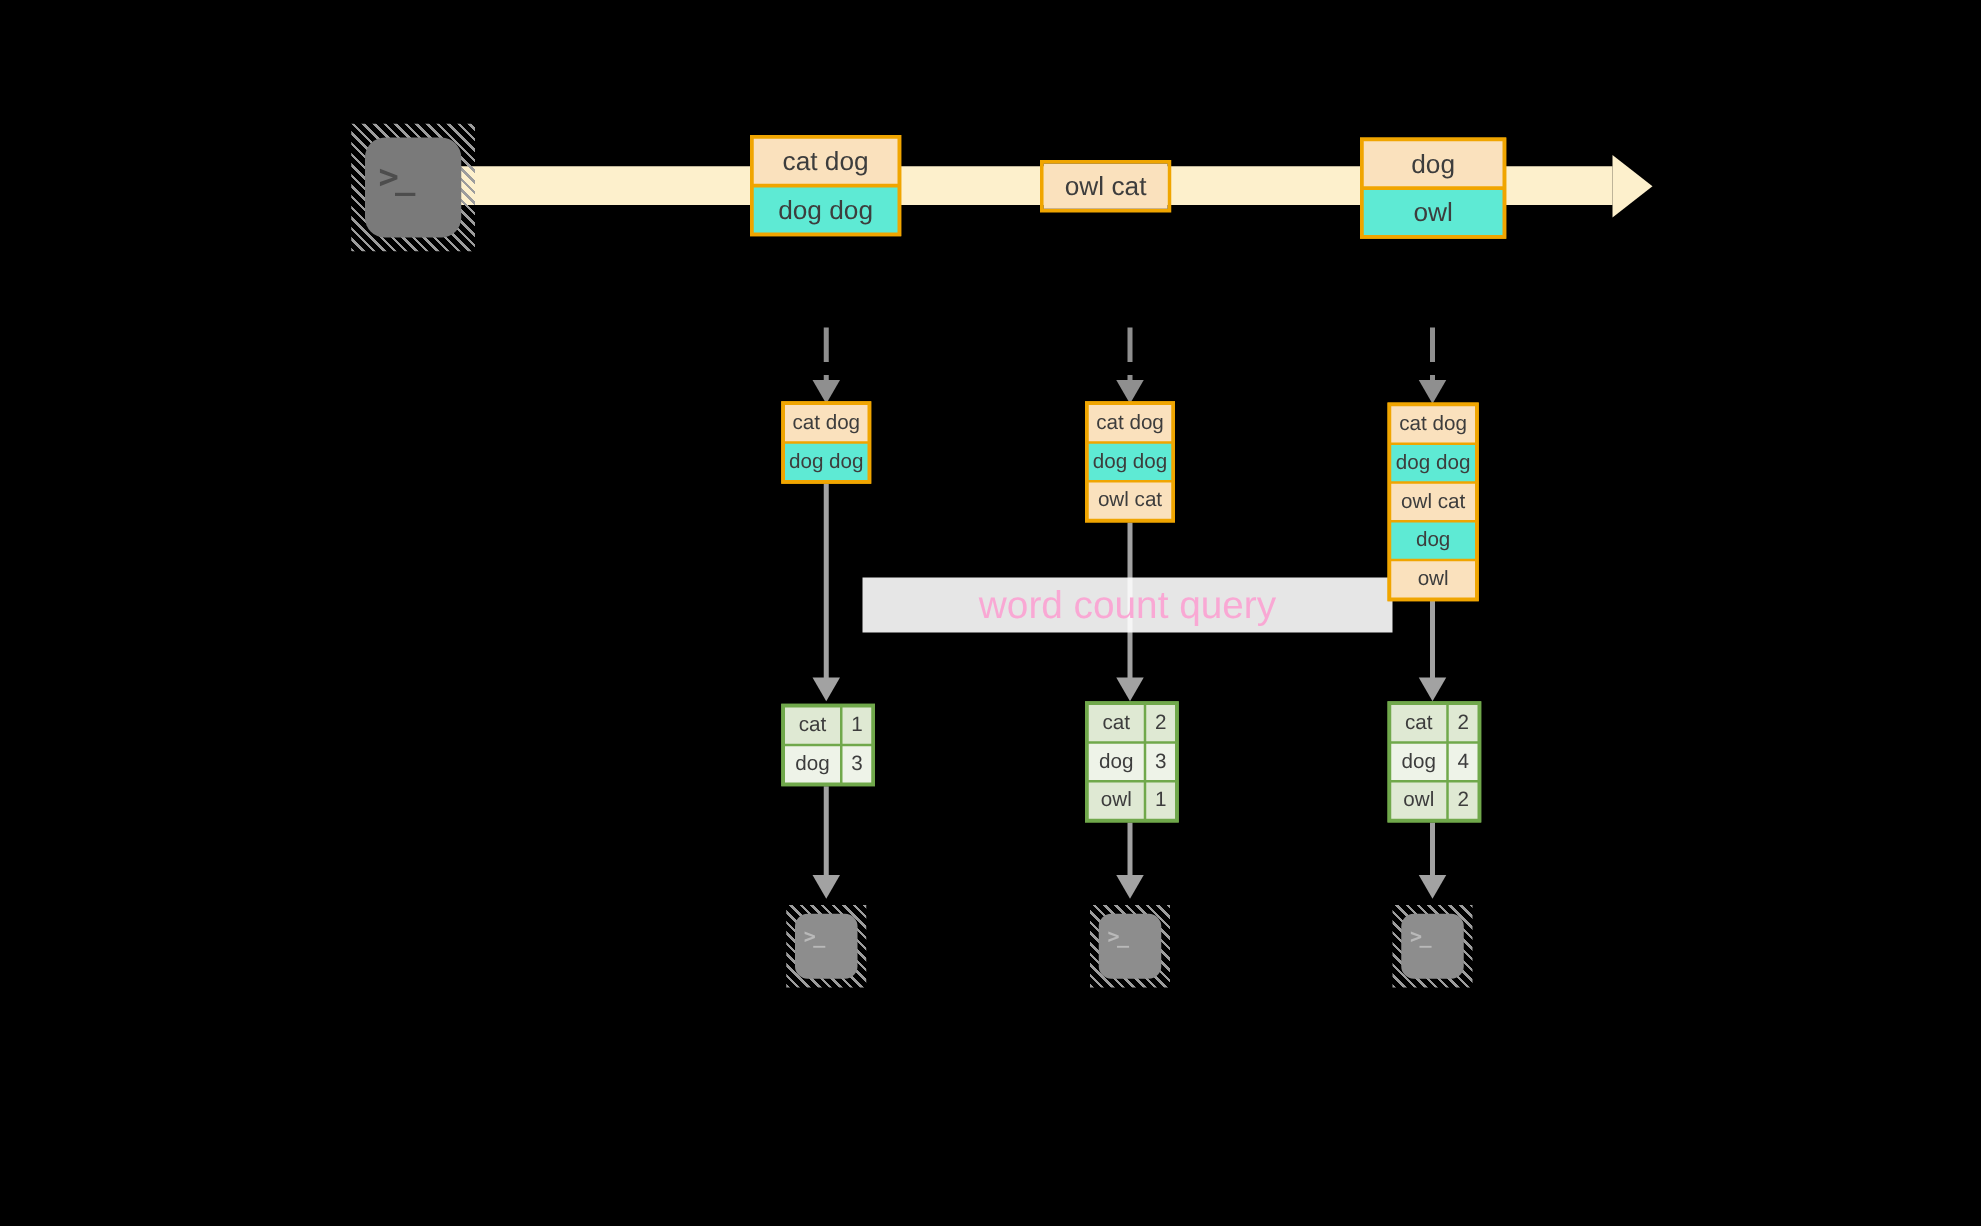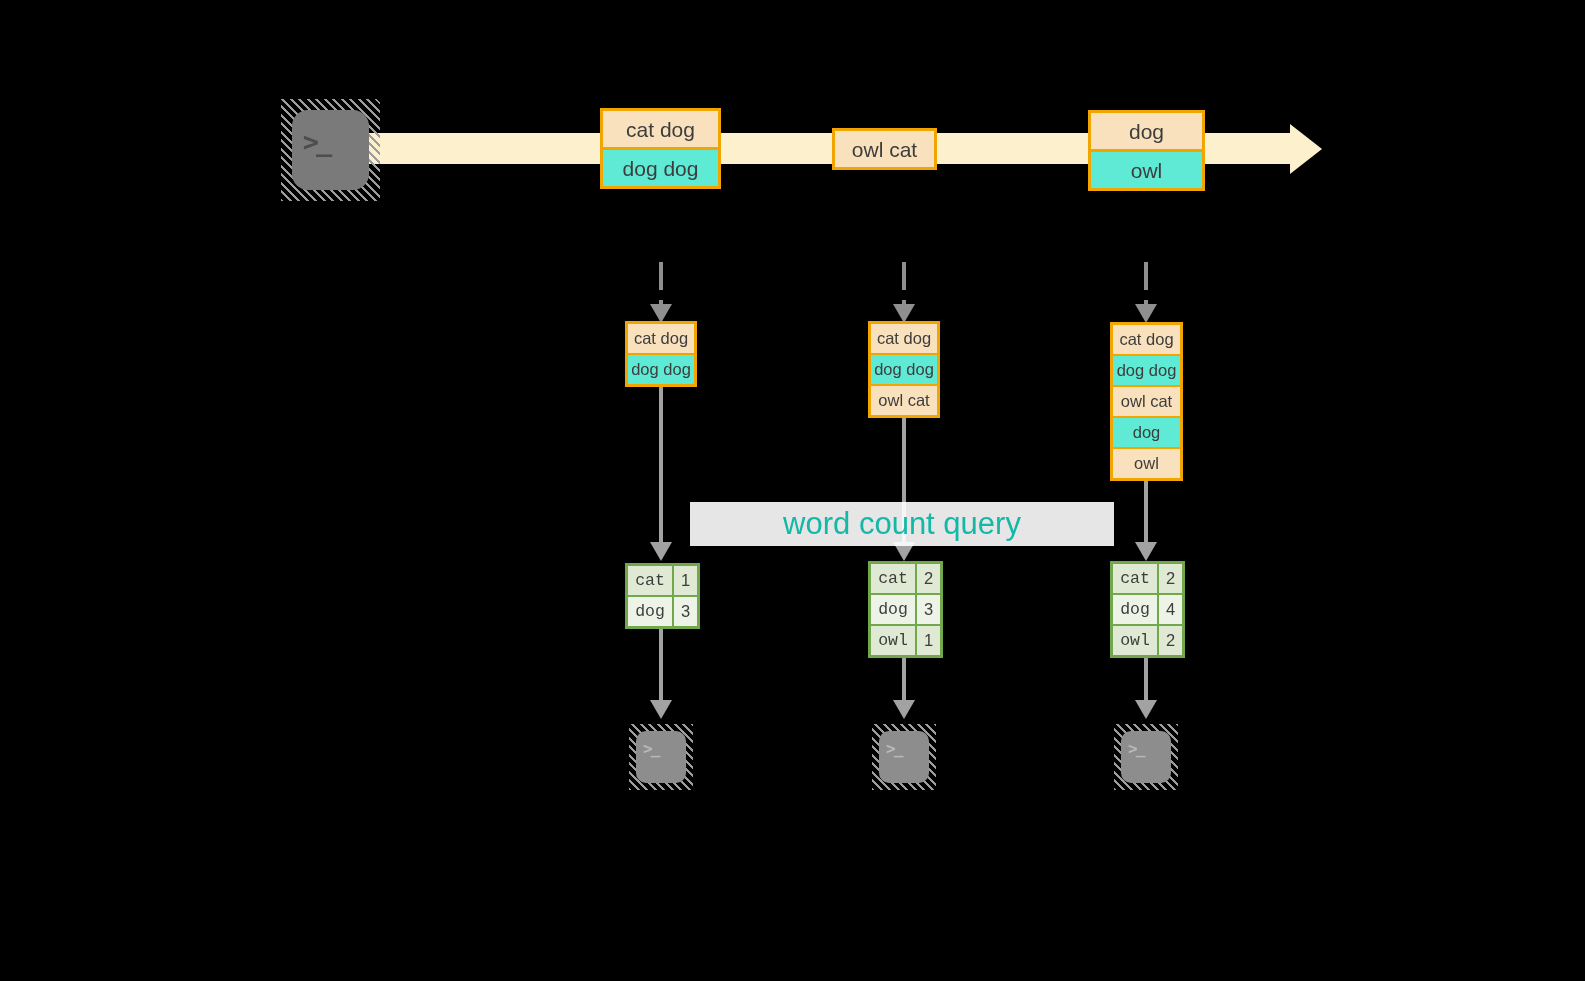--- a/index.html
+++ b/index.html
@@ -20,38 +20,38 @@
   .obox .orow:nth-child(odd){background:#fae1bd;}
   .obox.big .orow{height:36px;}
   .obox.small .orow{height:29px;font-size:16.5px;}
   .obox.small .orow + .orow{margin-top:2px;}
 
   
   .gtable{position:absolute;border:3px solid #70a84b;background:#70a84b;z-index:3;box-sizing:border-box;}
   .grow{display:flex;gap:2px;height:29px;}
   .grow + .grow{margin-top:2px;}
   .gcell{display:flex;align-items:center;justify-content:center;font-size:16.5px;}
-  .gword{width:44px;font-family:Liberation Mono, monospace;}
+  .gword{width:44px;}
   .gcount{width:23px;}
   .grow:nth-child(odd) .gcell{background:#dfe9d3;}
   .grow:nth-child(even) .gcell{background:#eef3e8;}
 
   
   .vline{position:absolute;width:4px;background:#a2a2a2;z-index:1;}
   .vdash{position:absolute;width:4px;z-index:1;
          background:repeating-linear-gradient(to bottom,#8f8f8f 0 28px,transparent 28px 38px);}
   .tri{position:absolute;width:0;height:0;z-index:1;
        border-left:11px solid transparent;border-right:11px solid transparent;
        border-top:19px solid #a2a2a2;}
   .tri.dark{border-top-color:#8f8f8f;}
 
   
   .banner{position:absolute;left:690px;top:462px;width:424px;height:44px;z-index:2;
           background:rgba(255,255,255,0.9);display:flex;align-items:center;justify-content:center;
-          font-size:31px;color:#14b8a6;margin-top:40px;}
+          font-size:31px;color:#f9a8d4;}
 
   
   .term{position:absolute;z-index:3;
         background:repeating-linear-gradient(45deg,#9d9d9d 0 2px,transparent 2px 6px);}
   .term-inner{position:absolute;inset:11px;background:#7a7a7a;border-radius:16px;}
   .term-glyph{position:absolute;left:14%;top:20%;
               font-family:"DejaVu Sans Mono","Liberation Mono",monospace;
               font-weight:bold;font-size:27px;color:#4d4d4d;letter-spacing:-3px;}
   .term.small .term-inner{inset:7px;border-radius:10px;background:#8d8d8d;}
   .term.small .term-glyph{font-size:16px;color:#b9b9b9;letter-spacing:-2px;top:16%;}

